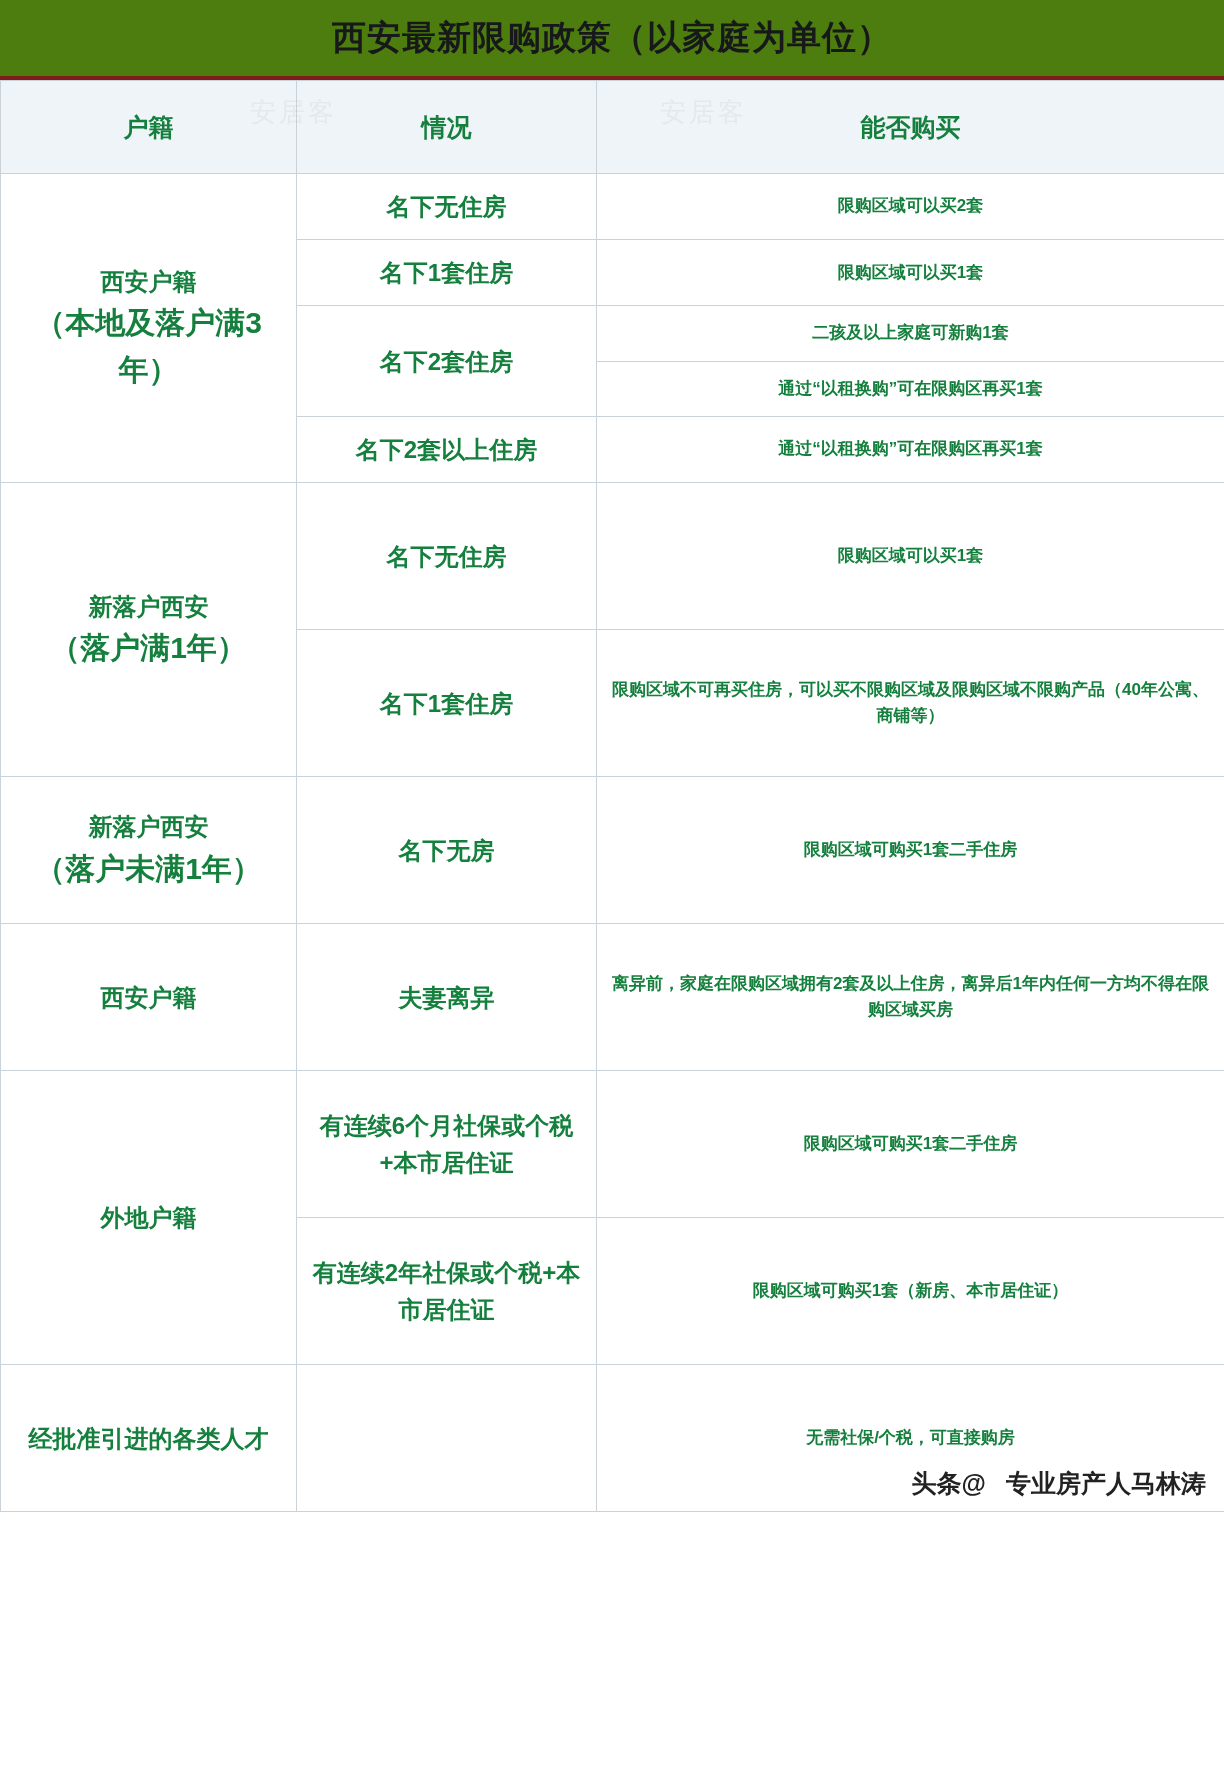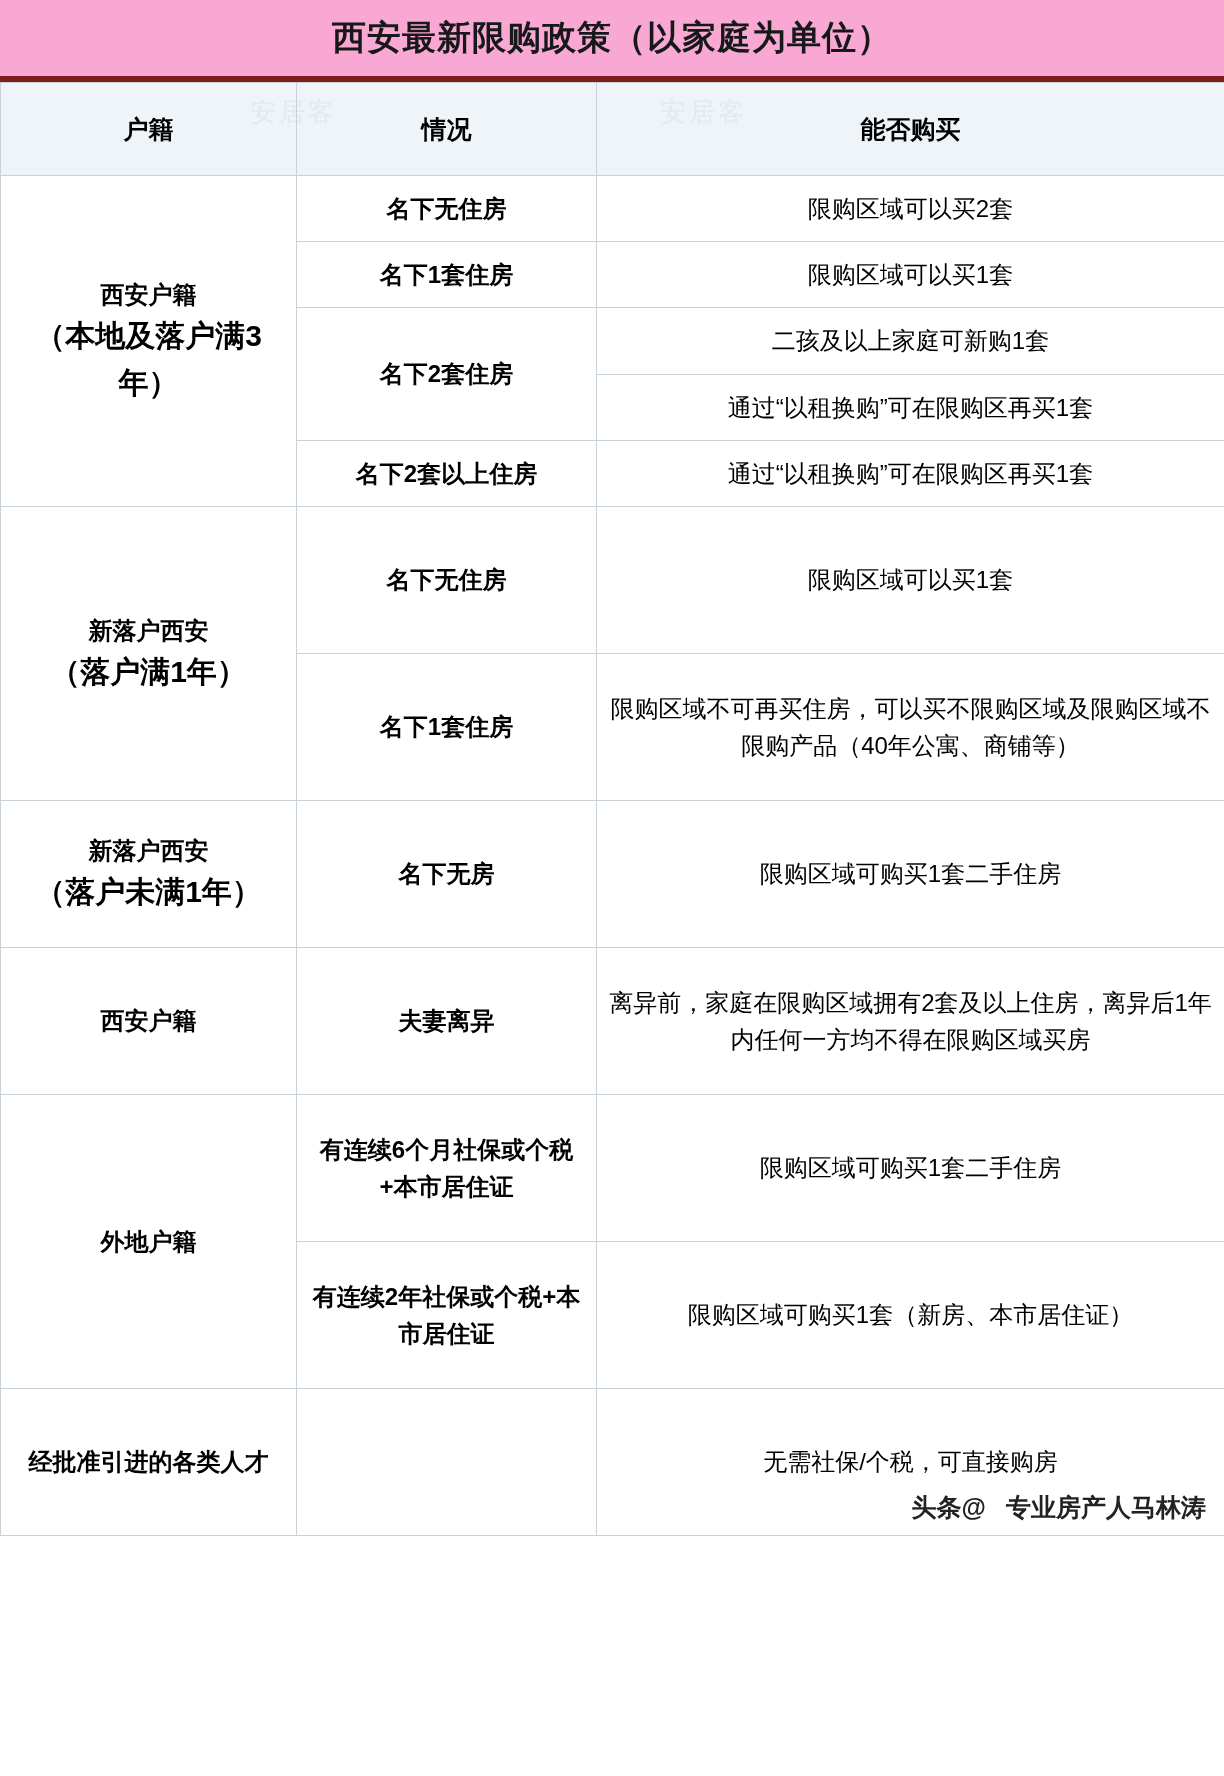--- a/index.html
+++ b/index.html
@@ -12,26 +12,26 @@
     min-height: 1776px;
     font-family: "Liberation Sans", "DejaVu Sans", sans-serif;
     color: #1a1a1a;
     position: relative;
   }
   .page {
     width: 1224px;
     position: relative;
   }
   .title-bar {
-    background: #f9a8d4;
+    background: #4d7c0f;
     height: 76px;
     display: flex;
     align-items: center;
     justify-content: center;
-    border-bottom: 6px solid #7f1d1d;
+    border-bottom: 4px solid #7f1d1d;
   }
   .title-bar .title {
     font-size: 34px;
     font-weight: bold;
     letter-spacing: 1px;
     color: #16181a;
   }
   table.policy {
     border-collapse: collapse;
     width: 1224px;
@@ -41,41 +41,41 @@
   table.policy col.c2 { width: 300px; }
   table.policy col.c3 { width: 628px; }
 
   table.policy th, table.policy td {
     border: 1px solid #c9d2d8;
     text-align: center;
     vertical-align: middle;
     padding: 14px 12px;
     font-size: 23px;
     line-height: 1.55;
-    color: #000000;
+    color: #15803d;
   }
   table.policy thead th {
     background: #eff4f8;
     font-weight: bold;
     font-size: 25px;
     height: 72px;
     padding: 10px 8px;
   }
   table.policy td.cat {
     font-weight: bold;
     font-size: 24px;
   }
   table.policy td.cond {
     font-weight: bold;
     font-size: 24px;
     margin-top: 12px;
   }
   table.policy td.res {
-    font-weight: normal;
-    font-size: 24px;
+    font-weight: bold;
+    font-size: 17px;
   }
   td .sub {
     display: block;
     font-size: 30px;
     font-weight: bold;
   }
   .row-tall td { height: 118px; }
   .watermark {
     position: absolute;
     font-size: 26px;

